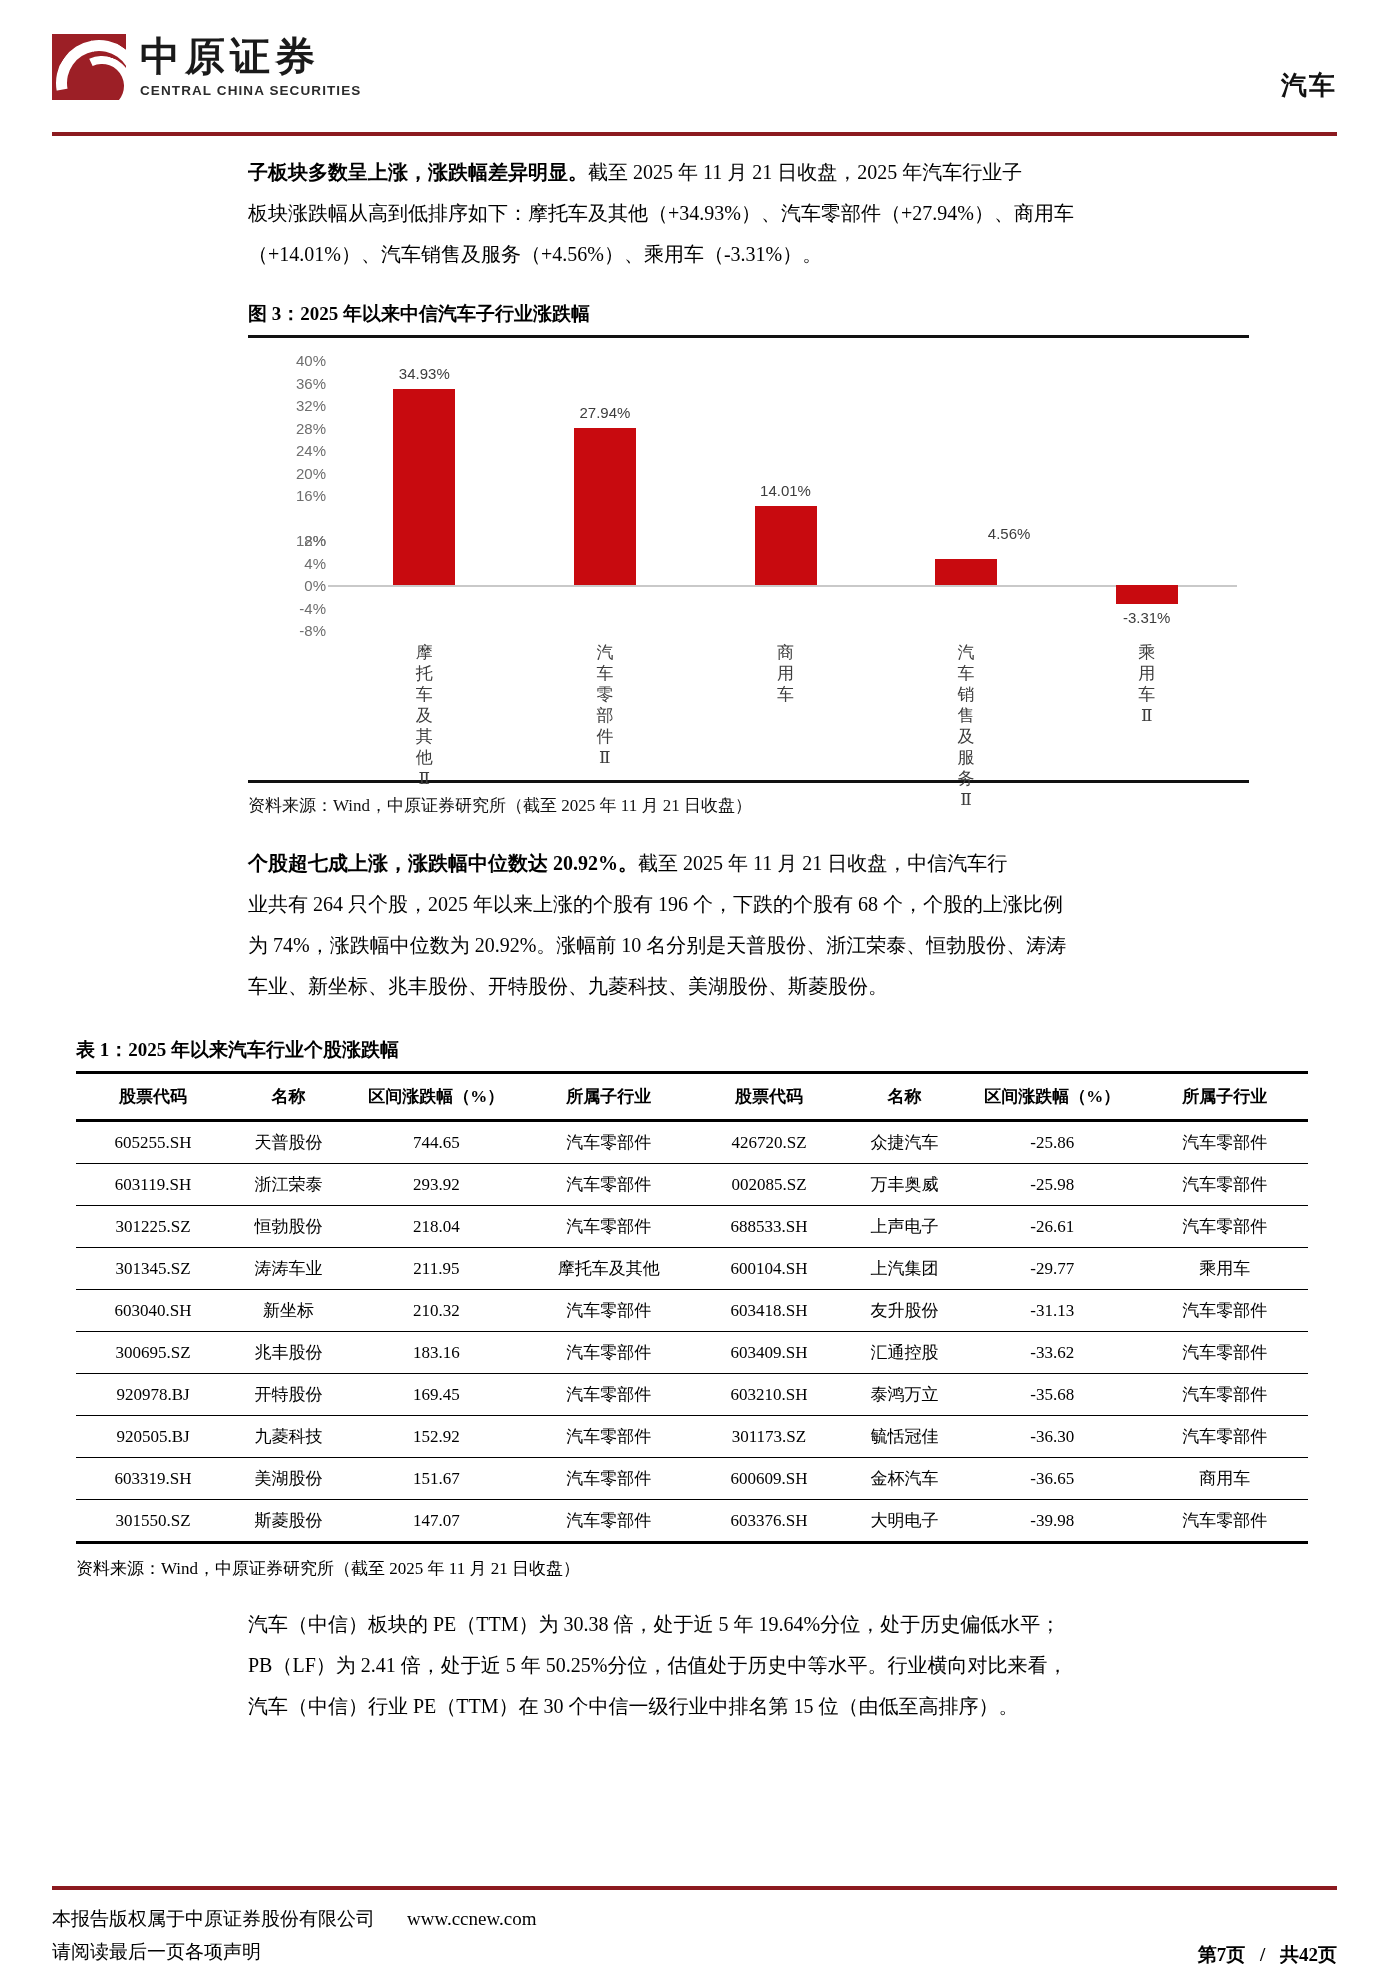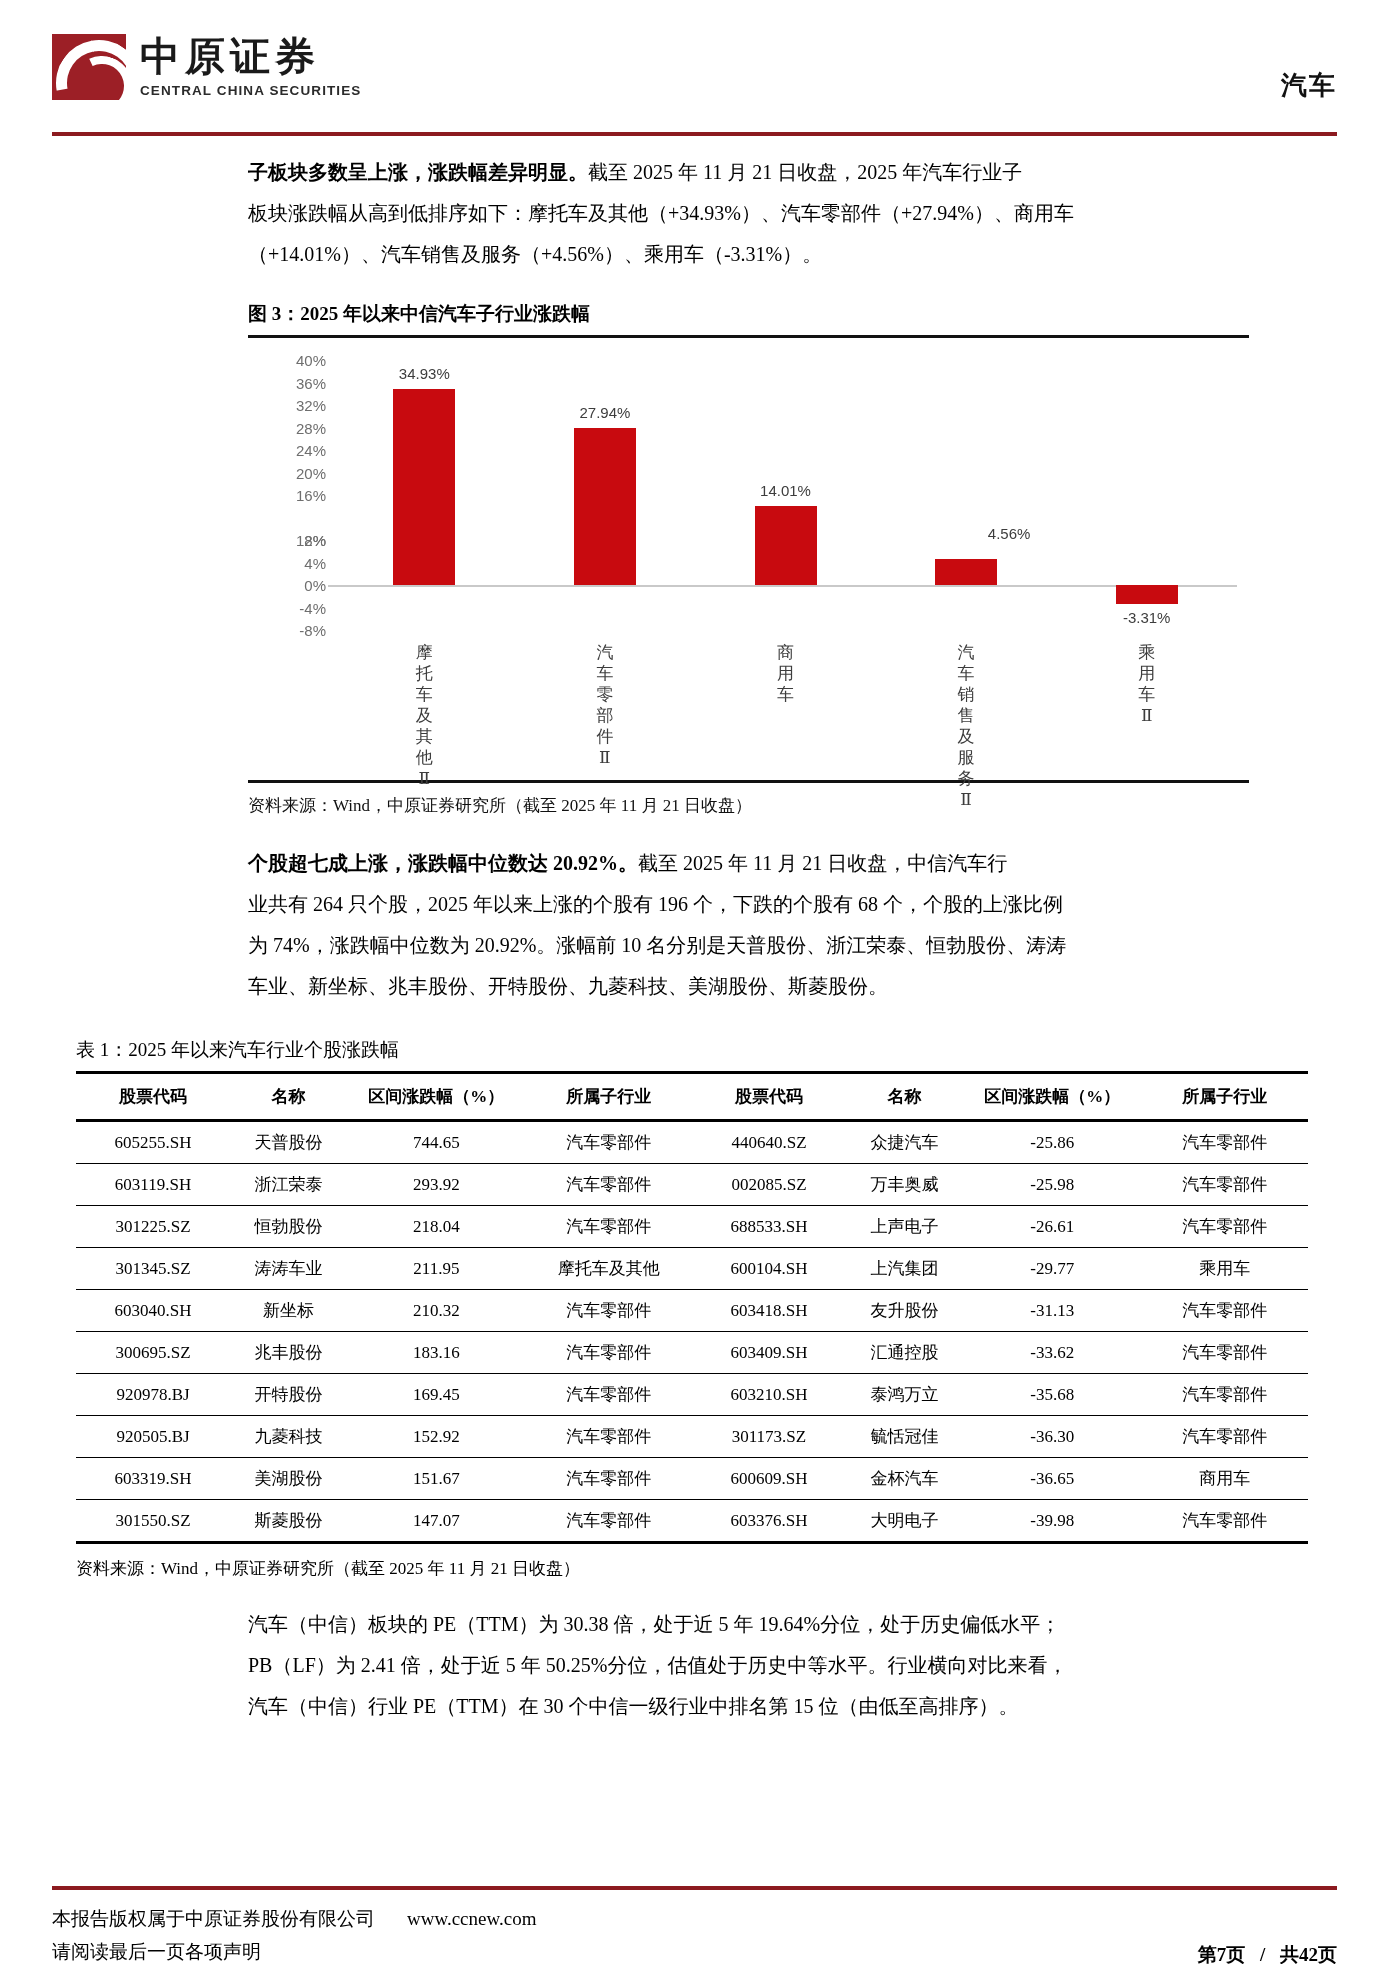--- a/index.html
+++ b/index.html
@@ -172,21 +172,21 @@
   .src-note {
     margin-left: 196px;
     font-size: 17px;
     margin-top: 11px;
     color: #111;
   }
 
   
   .tbl-title {
     font-size: 19px;
-    font-weight: 400;
+    font-weight: 700;
     margin-top: 30px;
     padding-left: 24px;
   }
   table.stock {
     margin-top: 8px;
     margin-left: 24px;
     border-collapse: collapse;
     width: 1232px;
     font-size: 17px;
   }
@@ -358,21 +358,21 @@
               <th style="width: 14.5%;">区间涨跌幅（%）</th>
               <th style="width: 13.5%;">所属子行业</th>
             </tr>
         </thead>
         <tbody>
             <tr>
               <td>605255.SH</td>
               <td>天普股份</td>
               <td>744.65</td>
               <td>汽车零部件</td>
-              <td>440640.SZ</td>
+              <td>426720.SZ</td>
               <td>众捷汽车</td>
               <td>-25.86</td>
               <td>汽车零部件</td>
             </tr>
             <tr>
               <td>603119.SH</td>
               <td>浙江荣泰</td>
               <td>293.92</td>
               <td>汽车零部件</td>
               <td>002085.SZ</td>

